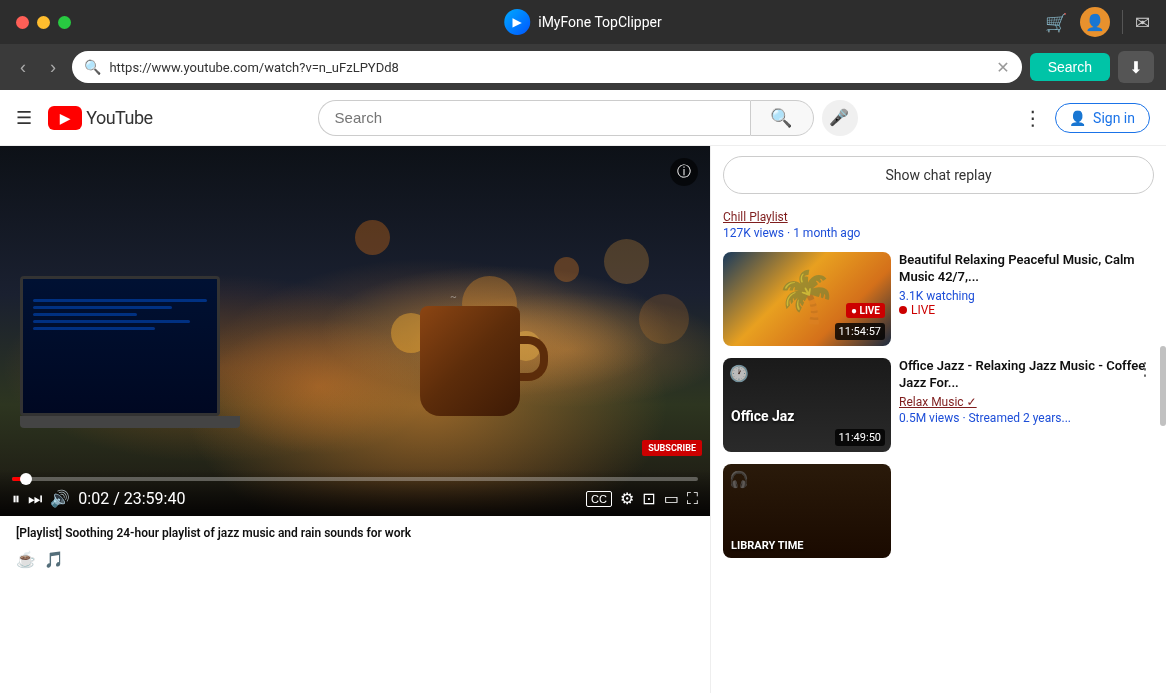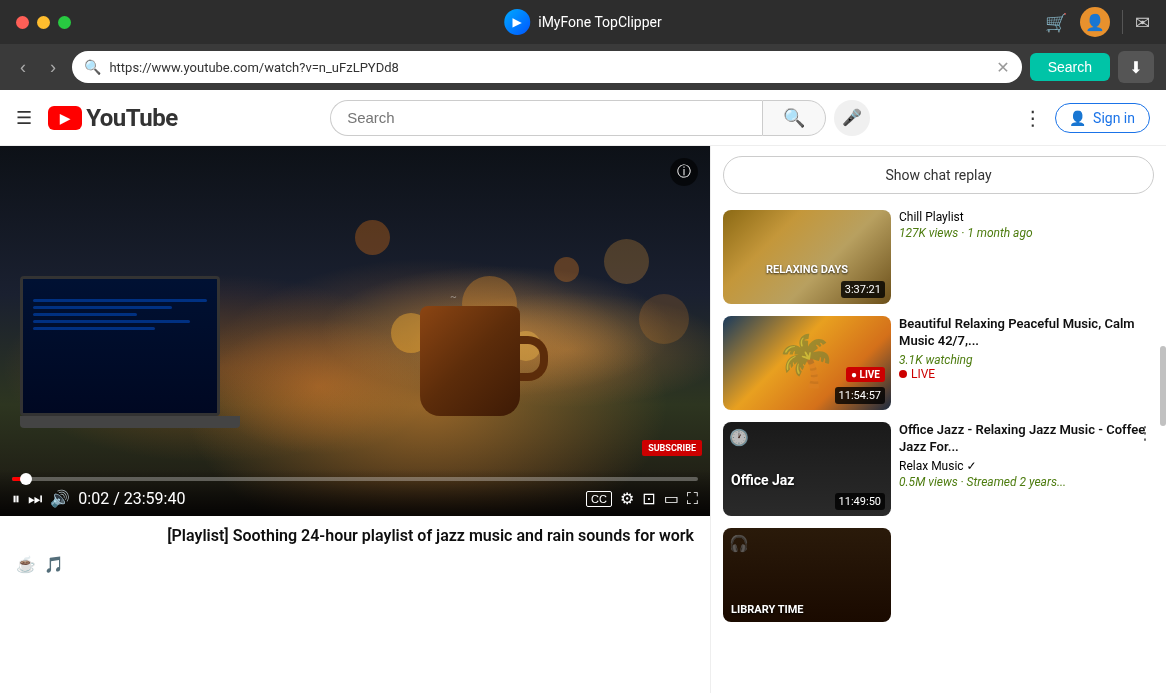--- a/index.html
+++ b/index.html
@@ -86,21 +86,21 @@
       display: flex;
       align-items: center;
       padding: 0 16px;
       gap: 16px;
       border-bottom: 1px solid #eee;
       flex-shrink: 0;
     }
     .hamburger { font-size: 18px; color: #333; cursor: pointer; }
     .yt-logo { display: flex; align-items: center; gap: 4px; }
     .yt-logo-icon { background: red; color: white; border-radius: 6px; width: 34px; height: 24px; display: flex; align-items: center; justify-content: center; font-size: 14px; }
-    .yt-logo-text { font-size: 24px; font-weight: bold; color: #333; letter-spacing: -0.5px; text-align: center; }
+    .yt-logo-text { font-size: 18px; font-weight: normal; color: #333; letter-spacing: -0.5px; text-align: center; }
     .yt-search-bar {
       flex: 1;
       display: flex;
       align-items: center;
       max-width: 540px;
       margin-left: auto;
     }
     .yt-search-input {
       flex: 1;
       border: 1px solid #ccc;
@@ -317,25 +317,24 @@
     .ctrl-btn { color: #fff; font-size: 16px; cursor: pointer; background: none; border: none; }
     .time-display { color: #fff; font-size: 16px; white-space: nowrap; }
     .ctrl-spacer { flex: 1; }
     .ctrl-right { display: flex; align-items: center; gap: 8px; }
 
     
     .video-title-area {
       padding: 10px 16px 4px;
     }
     .video-title-text {
-      font-size: 16px;
+      font-size: 12px;
       font-weight: 600;
       color: #0f0f0f;
       line-height: 1.3;
-      text-align: right;
     }
     .video-meta-row {
       display: flex;
       align-items: center;
       gap: 8px;
       padding: 4px 16px;
     }
     .channel-emoji { font-size: 16px; }
 
     
@@ -408,22 +407,22 @@
     }
     .thumb-icon {
       position: absolute;
       top: 6px;
       left: 6px;
       color: rgba(255,255,255,0.7);
       font-size: 16px;
     }
     .related-info { flex: 1; }
     .related-title { font-size: 13px; font-weight: 600; color: #0f0f0f; line-height: 1.3; margin-bottom: 3px; }
-    .related-channel { font-size: 12px; color: #000000; margin-bottom: 2px; }
-    .related-stats { font-size: 12px; color: #4d7c0f; font-style: italic; }
+    .related-channel { font-size: 12px; color: #7f1d1d; margin-bottom: 2px; text-decoration: underline; }
+    .related-stats { font-size: 12px; color: #1d4ed8; }
     .live-text { color: #cc0000; font-size: 12px; display: flex; align-items: center; gap: 4px; }
     .live-dot { width: 8px; height: 8px; background: #cc0000; border-radius: 50%; }
 
     
     .right-panel::-webkit-scrollbar { width: 8px; }
     .right-panel::-webkit-scrollbar-track { background: #f1f1f1; }
     .right-panel::-webkit-scrollbar-thumb { background: #c1c1c1; border-radius: 4px; }
 
     
     .scroll-indicator {
@@ -614,24 +613,20 @@
         <span class="channel-emoji">☕</span>
         <span class="channel-emoji">🎵</span>
       </div>
     </div>
 
     <div class="right-panel" style="position:relative;">
 
       <div class="show-chat-btn">Show chat replay</div>
 
       <div class="related-video">
-        <div class="related-thumb related-thumb-1">
-          <div class="relaxing-days-text">RELAXING DAYS</div>
-          <div class="thumb-duration">3:37:21</div>
-        </div>
         <div class="related-info">
           <div class="related-channel">Chill Playlist</div>
           <div class="related-stats">127K views · 1 month ago</div>
         </div>
       </div>
 
       <div class="related-video">
         <div class="related-thumb related-thumb-2">
 
           <div style="position:absolute;bottom:20px;left:50%;transform:translateX(-50%);font-size:50px;color:rgba(0,0,0,0.6);">🌴</div>

